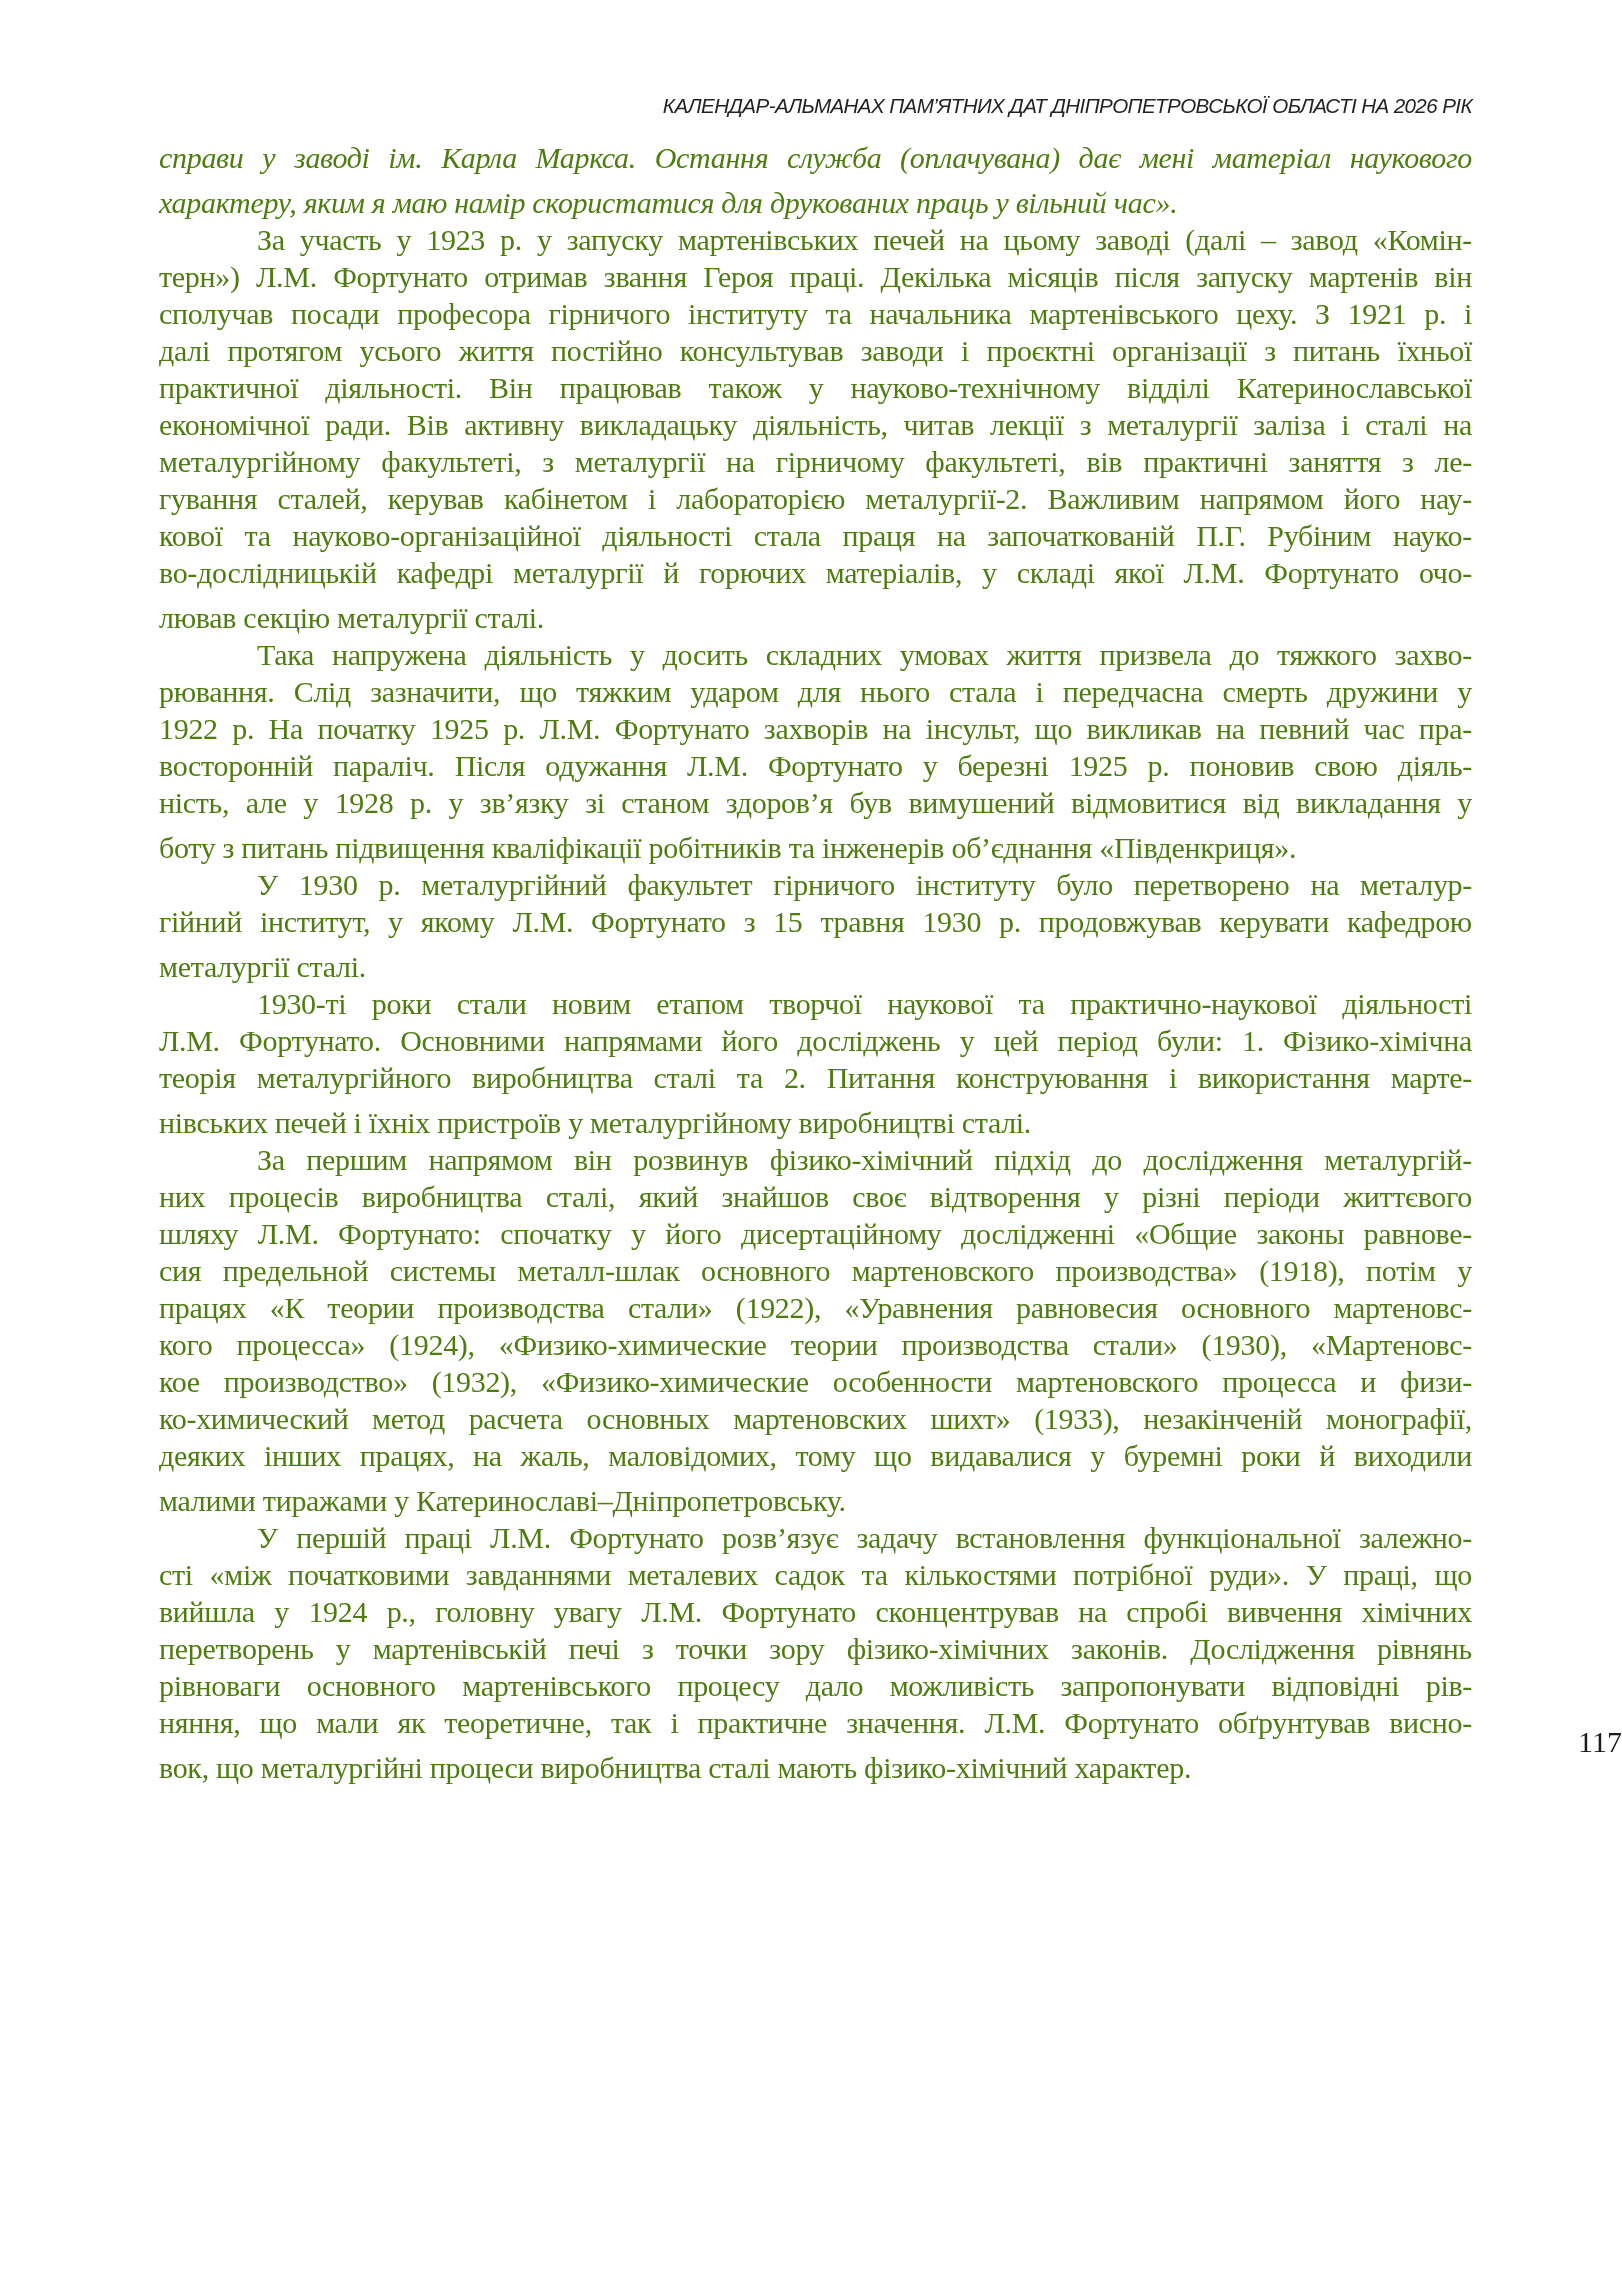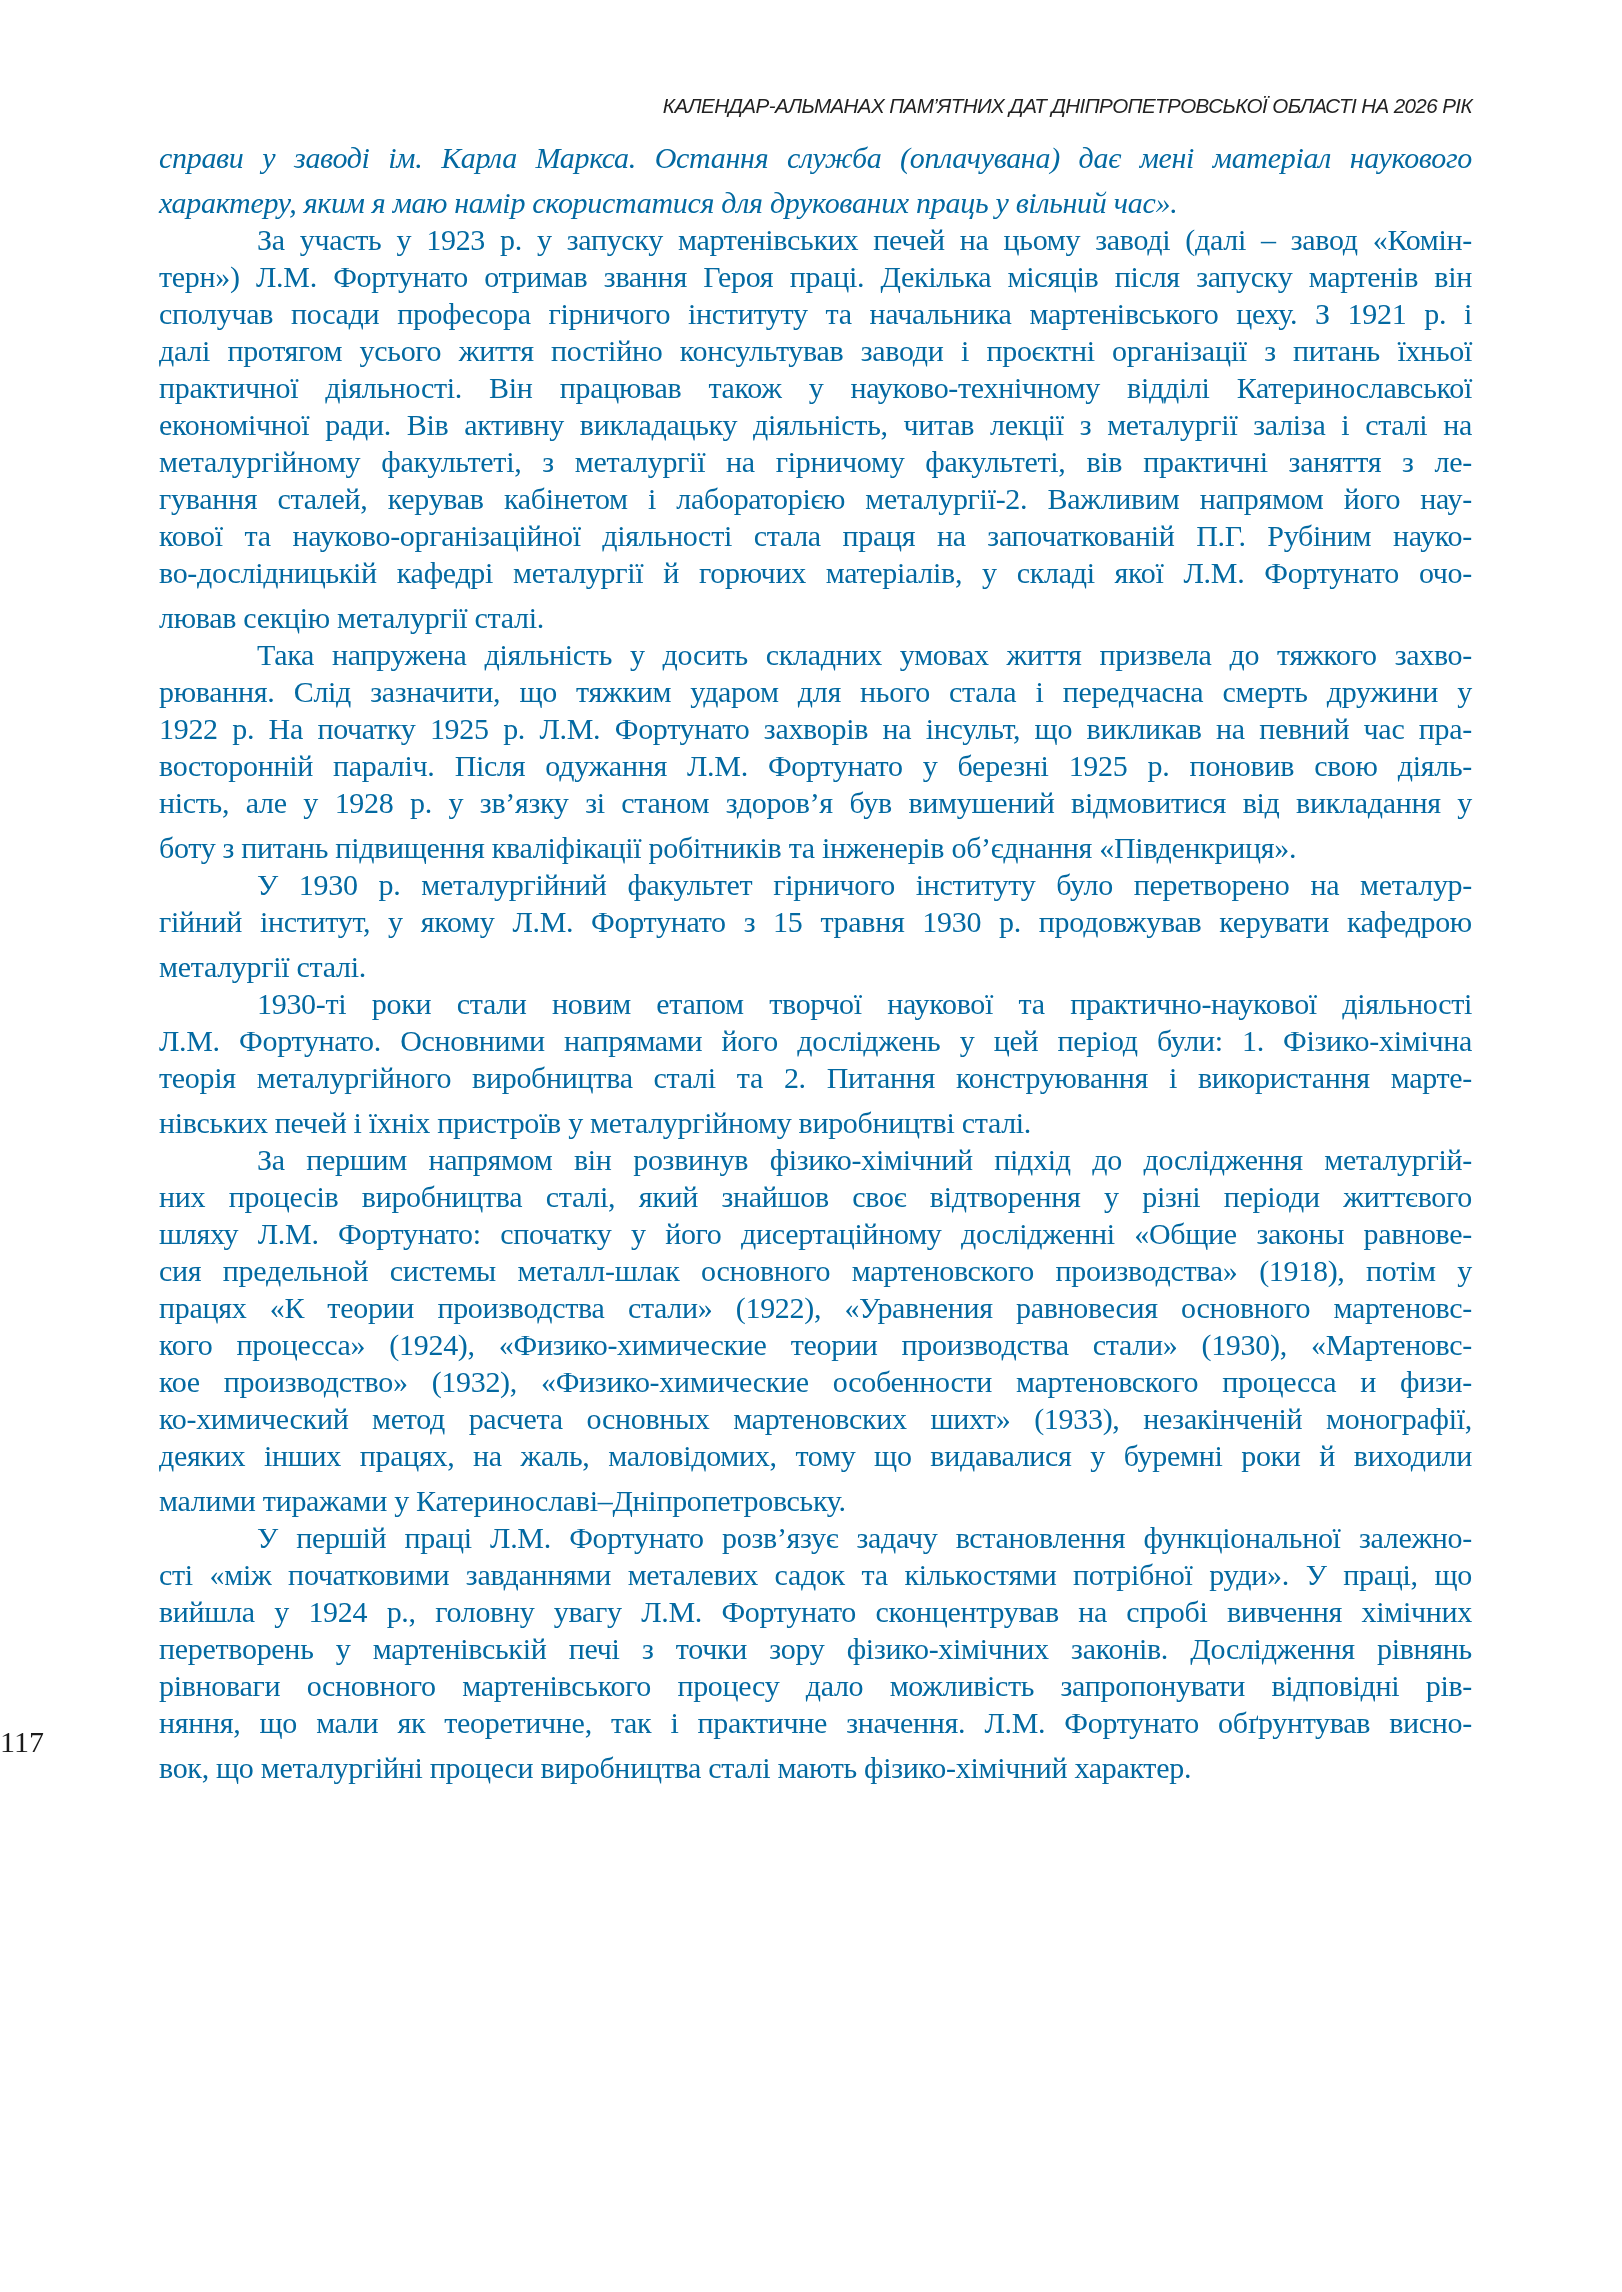--- a/index.html
+++ b/index.html
@@ -6,32 +6,32 @@
     body { width: 1622px; height: 2293px; position: relative; overflow: hidden; color: #1a1a1a; }
     .page-header {
       position: absolute; top: 94px; right: 150px;
       font-family: Liberation Sans, sans-serif; font-style: italic;
       font-size: 20.6px; letter-spacing: -0.6px; color: #222;
       white-space: nowrap;
     }
     .body-text {
       position: absolute; top: 139px; left: 159px; width: 1313px;
       font-family: "Liberation Serif", serif; font-size: 30px;
-      color: #0369a1;
+      color: #4d7c0f;
     }
     .ln {
       display: block; height: 37px; line-height: 37px;
       white-space: nowrap; text-align: justify; text-align-last: justify;
       overflow: visible; letter-spacing: -0.3px;
     }
     .ln.last { text-align-last: left; margin-top: 8px; }
     .ln.indent { padding-left: 98px; }
     .ln.ital { font-style: italic; }
     .page-number {
-      position: absolute; top: 1725px; left: 0; width: 1622px; text-align: left;
+      position: absolute; top: 1725px; left: 0; width: 1622px; text-align: right;
       font-family: "Liberation Serif", serif; font-size: 30px; color: #1b1b1b;
     }
   </style>
 </head>
 <body>
 
 <div class="page-header">КАЛЕНДАР-АЛЬМАНАХ ПАМ’ЯТНИХ ДАТ ДНІПРОПЕТРОВСЬКОЇ ОБЛАСТІ НА 2026 РІК</div>
 
 <div class="body-text">
 

